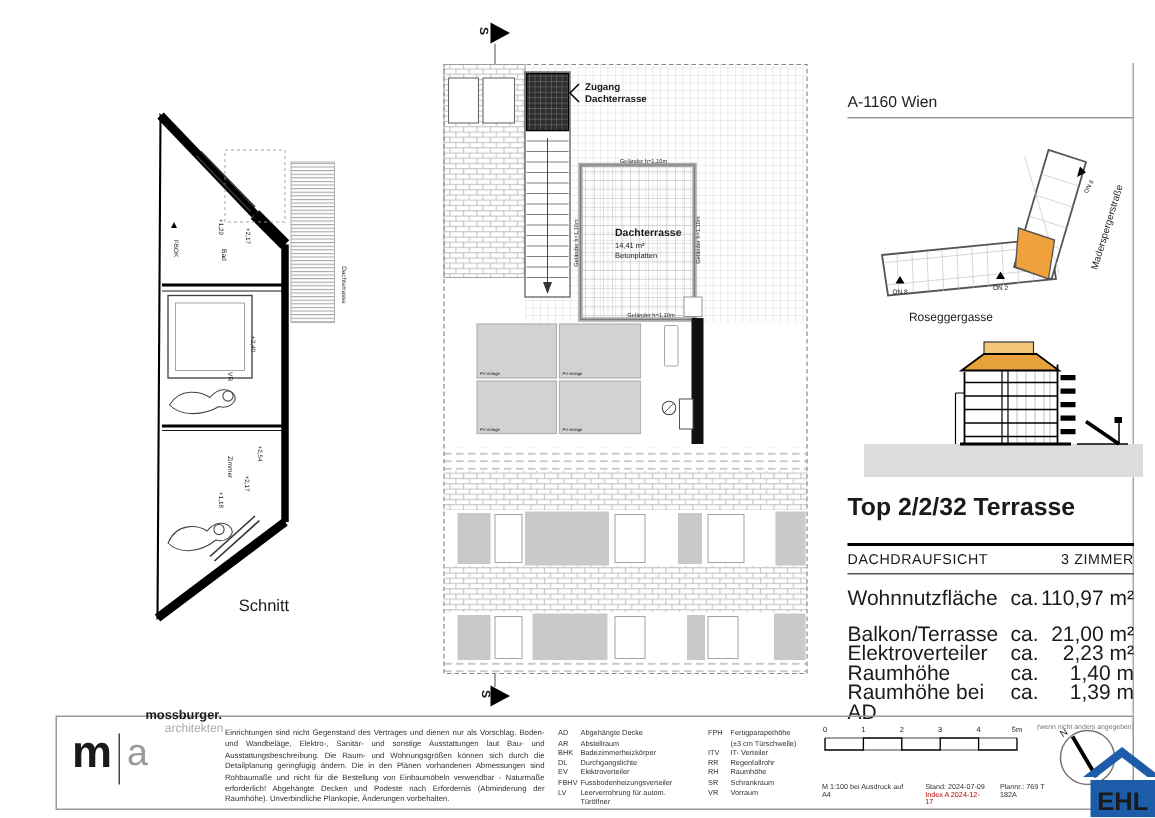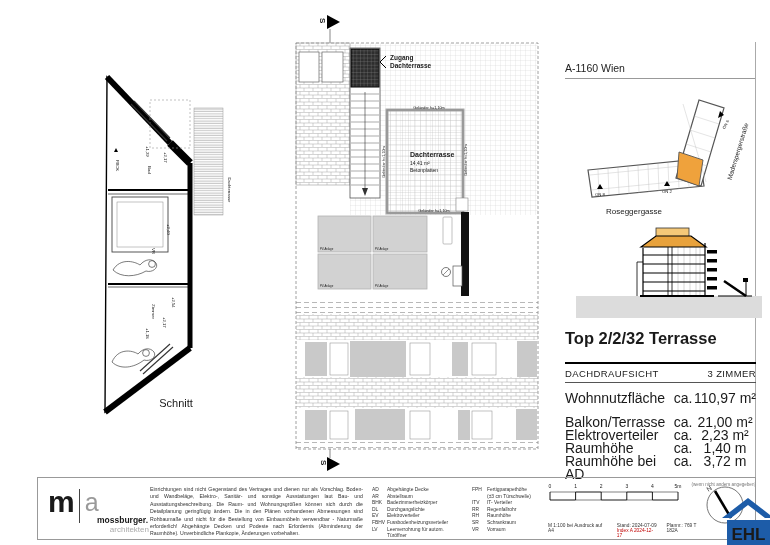--- a/index.html
+++ b/index.html
@@ -10,31 +10,31 @@
   
   #head{left:565px;top:40px;width:191px;}
   #head .title{font-size:16.5px;font-weight:bold;letter-spacing:.2px;white-space:nowrap;}
   #head .subtitle{font-size:10.5px;color:#222;margin-top:22px;padding-bottom:4px;border-bottom:1px solid #999;}
   #unit{left:565px;top:329px;width:191px;}
   #unit .utitle{font-size:16.5px;font-weight:bold;border-bottom:2.5px solid #000;padding-bottom:14px;white-space:nowrap;}
   #unit .urow{display:flex;justify-content:space-between;font-size:9.5px;letter-spacing:.4px;
               padding:4px 0 3px 0;border-bottom:1px solid #555;}
   .arow{display:grid;grid-template-columns:1fr 22px 62px;font-size:14px;line-height:13px;}
   .arow .ca{text-align:center;}
-  .arow .val{text-align:center;}
+  .arow .val{text-align:right;}
   #areas{margin-top:9px;}
   #areas2{margin-top:11px;}
   .note{font-size:4.6px;color:#777;text-align:right;margin-top:1px;}
   
   #footer{left:37px;top:477px;width:719px;height:63px;border:1px solid #999;box-sizing:border-box;}
   #malogo{left:48px;top:487px;display:flex;align-items:flex-start;}
   #malogo .m{font-size:30px;font-weight:bold;line-height:30px;letter-spacing:-1px;}
   #malogo .bar{width:1px;height:34px;background:#444;margin:2px 5px 0 5px;}
   #malogo .a{font-size:25px;line-height:30px;color:#9a9a9a;font-weight:300;}
-  #firm{left:97px;top:516px;width:52px;}
+  #firm{left:97px;top:472px;width:52px;}
   #firm .n{font-size:8.5px;font-weight:bold;line-height:9px;}
   #firm .s{font-size:8px;color:#aaa;line-height:9px;text-align:right;}
   #disc{left:150px;top:486px;width:213px;font-size:5.2px;line-height:7.4px;color:#333;text-align:justify;}
   .legend{font-size:4.9px;line-height:6.6px;color:#333;}
   #leg1{left:372px;top:487px;width:90px;}
   #leg2{left:472px;top:487px;width:78px;}
   .lrow{display:flex;}
   .lrow .ab{width:15px;flex:none;}
   .lrow .df{flex:1;}
   #prints{left:548px;top:523px;width:160px;font-size:4.8px;color:#333;display:flex;gap:9px;}
@@ -324,21 +324,21 @@
         <span class="val">2,23 m²</span>
       </div>
       <div class="arow">
         <span>Raumhöhe</span>
         <span class="ca">ca.</span>
         <span class="val">1,40 m</span>
       </div>
       <div class="arow">
         <span>Raumhöhe bei AD</span>
         <span class="ca">ca.</span>
-        <span class="val">3,72 m</span>
+        <span class="val">1,39 m</span>
       </div>
       <div class="note">(wenn nicht anders angegeben)</div>
     </div>
   </div>
 
   <div class="abs" id="footer"></div>
 
   <div class="abs" id="malogo">
     <span class="m">m</span>
     <span class="bar"></span>

